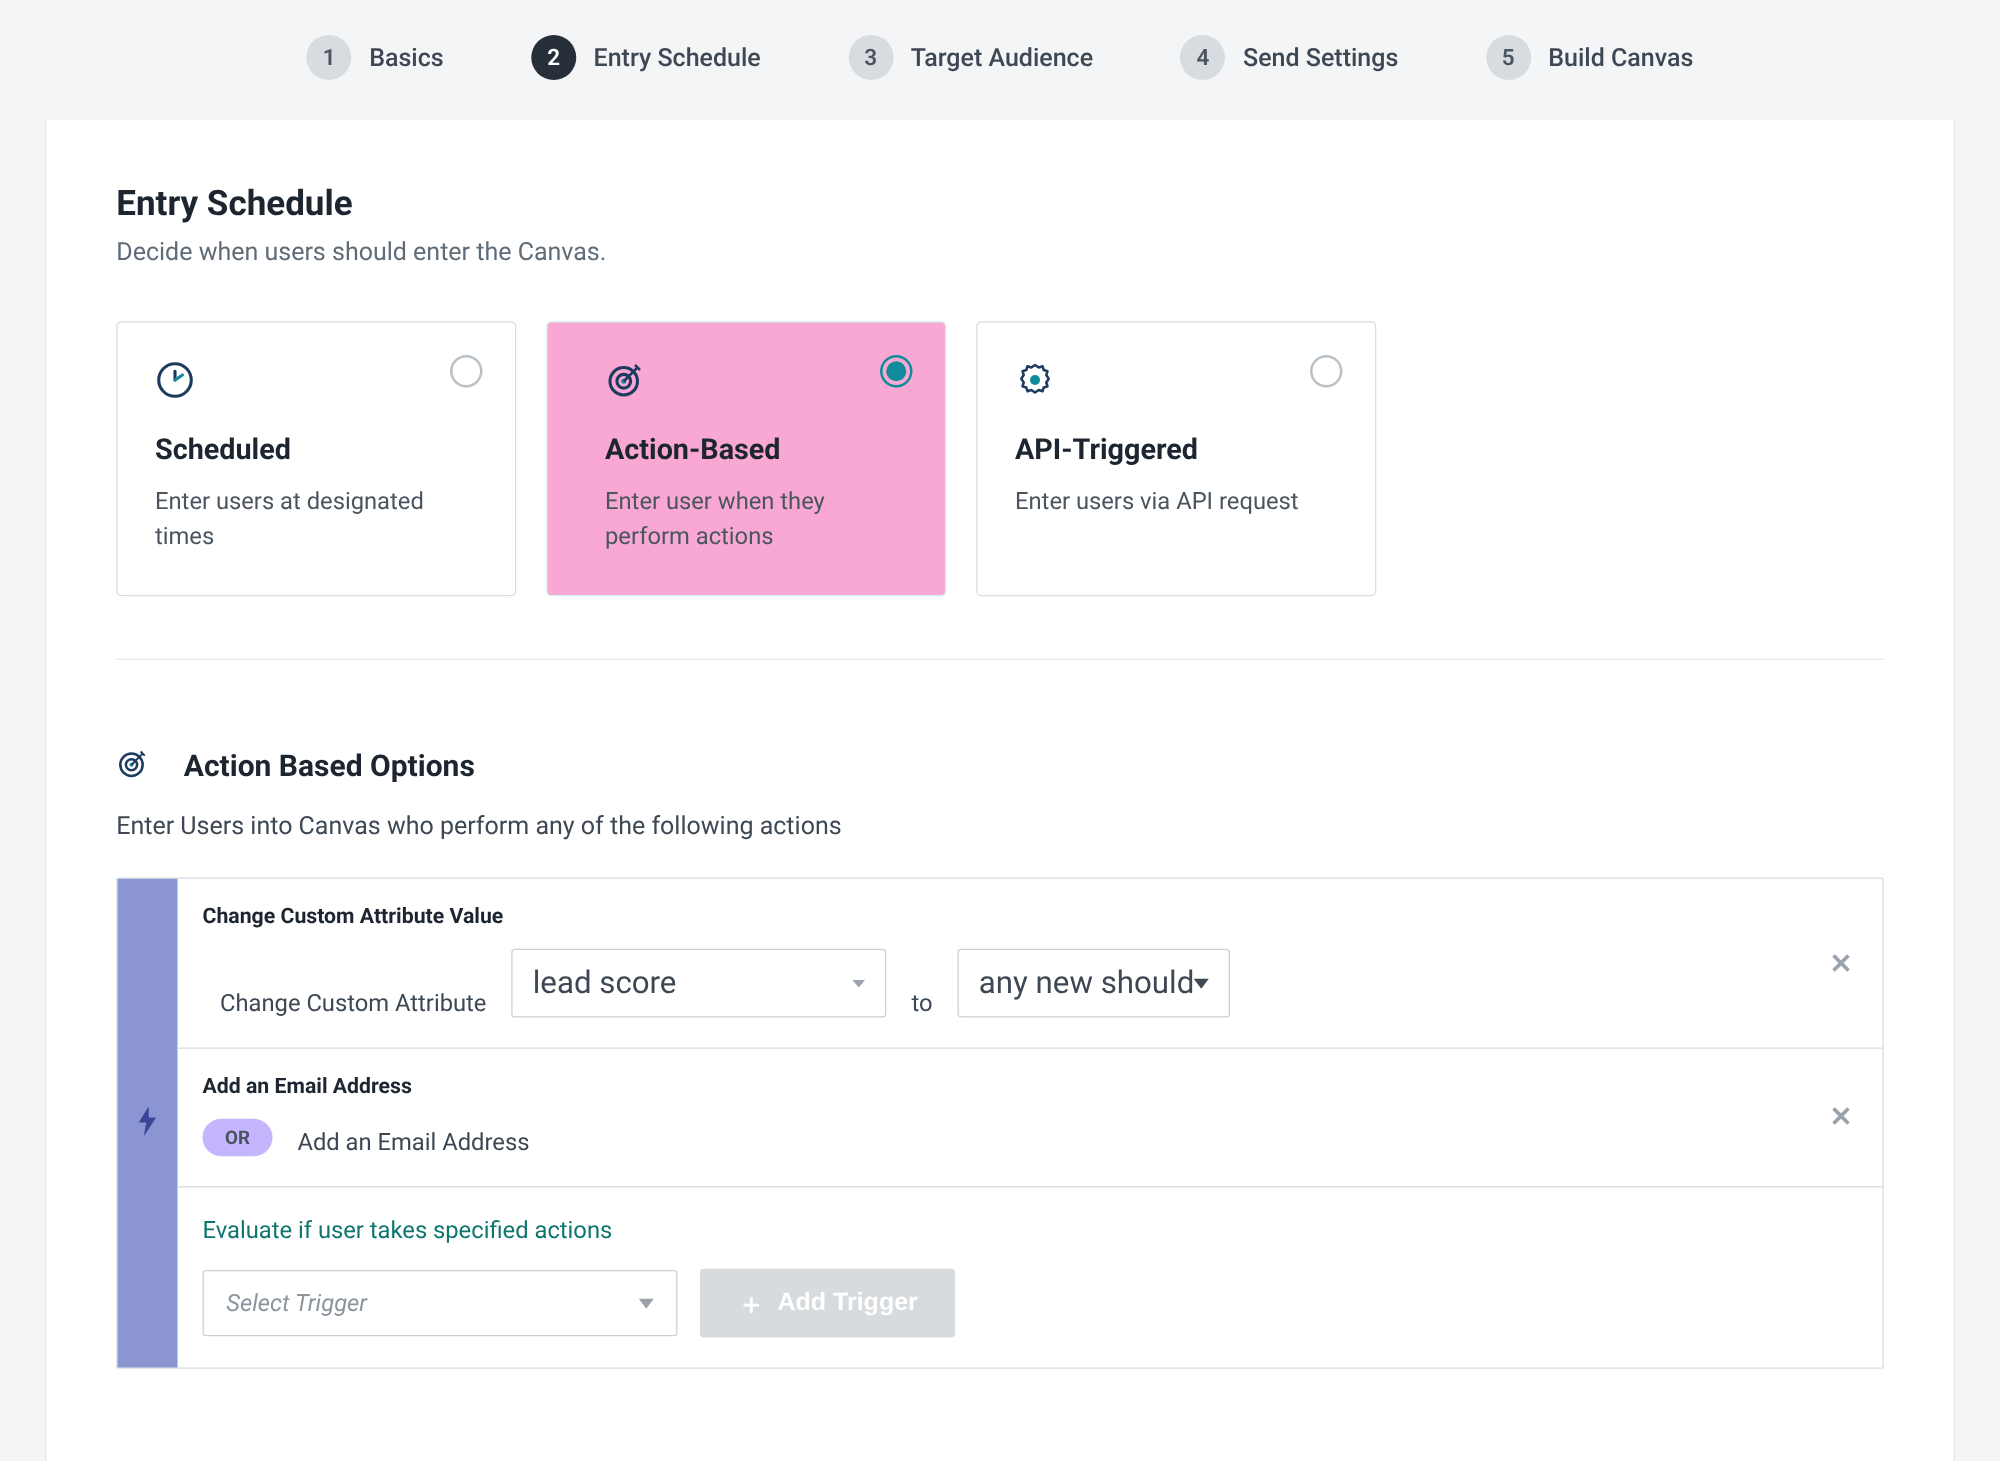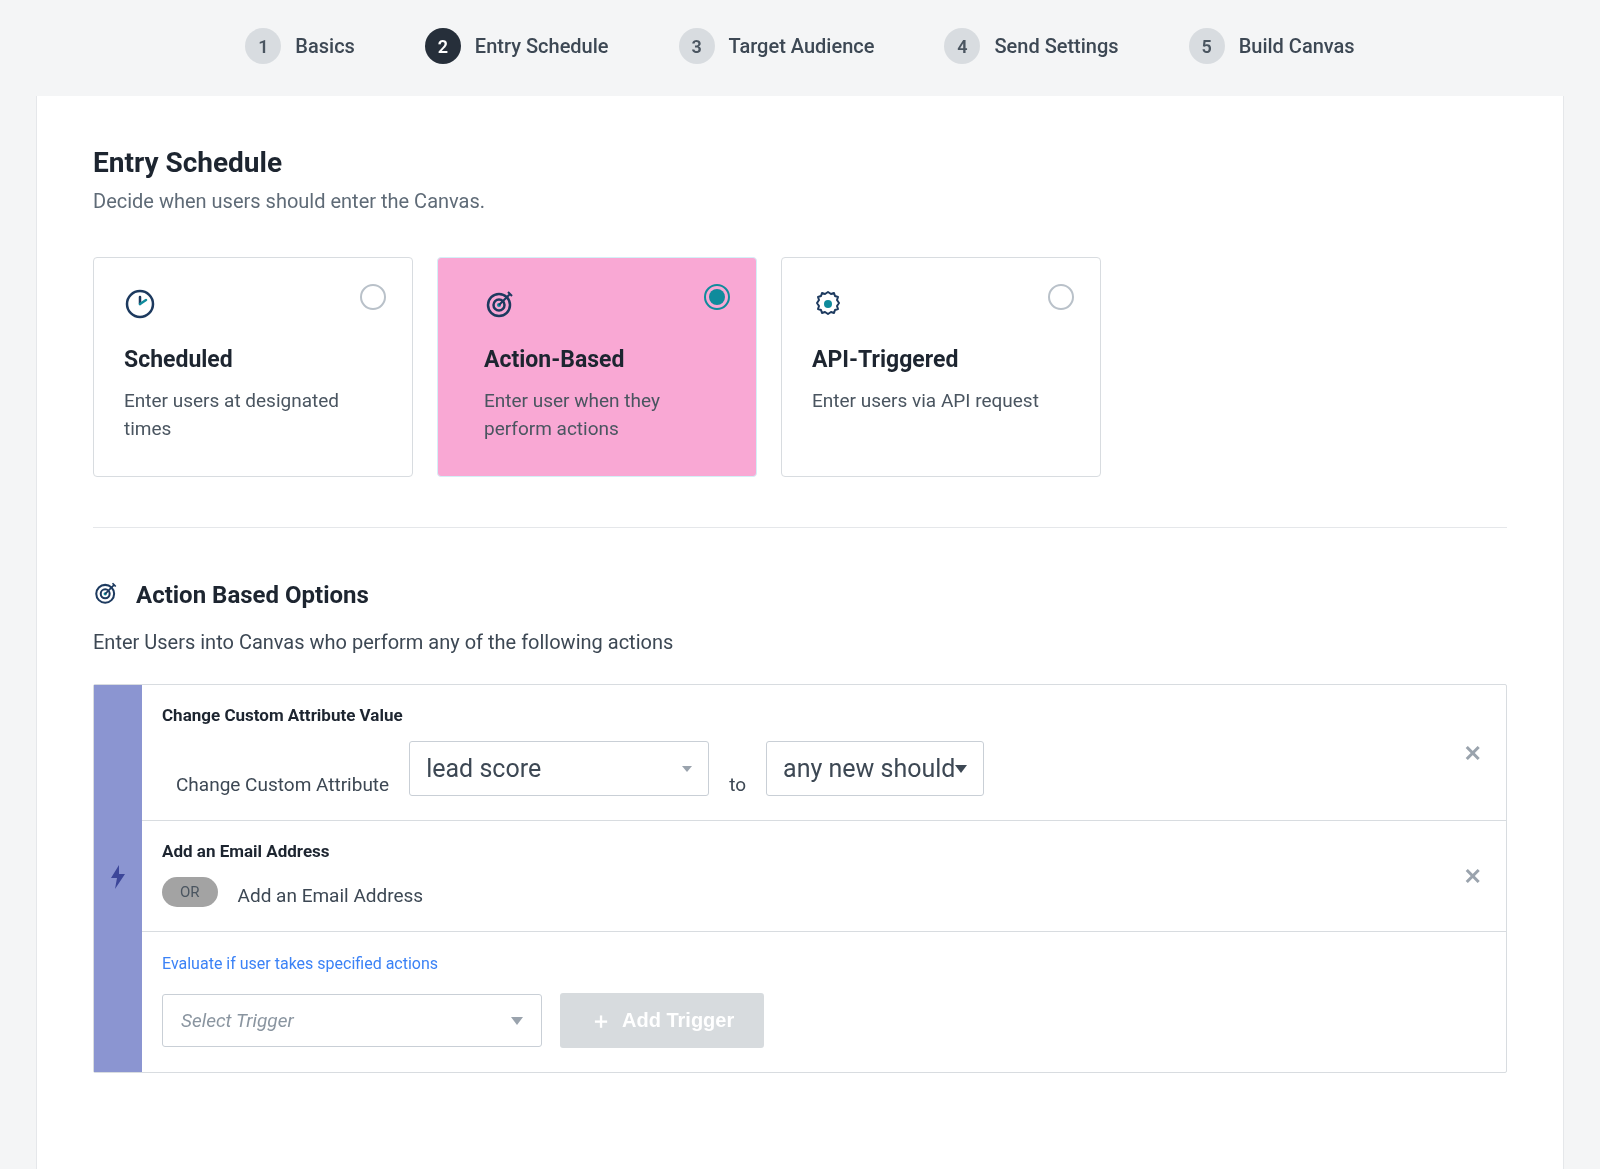--- a/index.html
+++ b/index.html
@@ -68,21 +68,21 @@
       font-size: 22px;
       font-weight: 700;
       color: #1d2530;
       margin-bottom: 22px;
     }
     .type-cards {
       display: flex;
       gap: 24px;
       padding-bottom: 50px;
       border-bottom: 1px solid #e5e7ea;
-      margin-bottom: 52px;
+      margin-bottom: 70px;
     }
     .type-card {
       position: relative;
       width: 320px;
       border: 1px solid #d8dce0;
       border-radius: 4px;
       padding: 30px 30px 34px 30px;
       cursor: pointer;
       background: #ffffff;
     }
@@ -125,21 +125,21 @@
       margin-bottom: 14px;
     }
     .type-desc {
       font-size: 19px;
       color: #4a5560;
       line-height: 1.45;
     }
     .options-header {
       display: flex;
       align-items: center;
-      gap: 17px;
+      gap: 28px;
       margin-bottom: 20px;
     }
     .options-header .title {
       font-size: 24px;
       font-weight: 700;
       color: #1d2530;
     }
     .options-subtext {
       font-size: 20px;
       color: #3d4854;
@@ -204,33 +204,33 @@
       transform: translateY(-50%);
       cursor: pointer;
       color: #9aa3ad;
       font-size: 22px;
       font-weight: bold;
     }
     .or-pill {
       display: inline-flex;
       align-items: center;
       justify-content: center;
-      background: #a3a3a3;
+      background: #c4b5fd;
       border-radius: 18px;
       padding: 6px 18px;
       font-size: 15px;
-      font-weight: 400;
+      font-weight: 700;
       color: #4a5560;
     }
     .eval-row {
       padding: 22px 26px 24px 20px;
     }
     .eval-text {
-      font-size: 16px;
-      color: #3b82f6;
+      font-size: 19px;
+      color: #0f766e;
       margin-bottom: 20px;
     }
     .eval-controls {
       display: flex;
       gap: 18px;
       align-items: center;
     }
     .select-trigger {
       display: flex;
       align-items: center;

